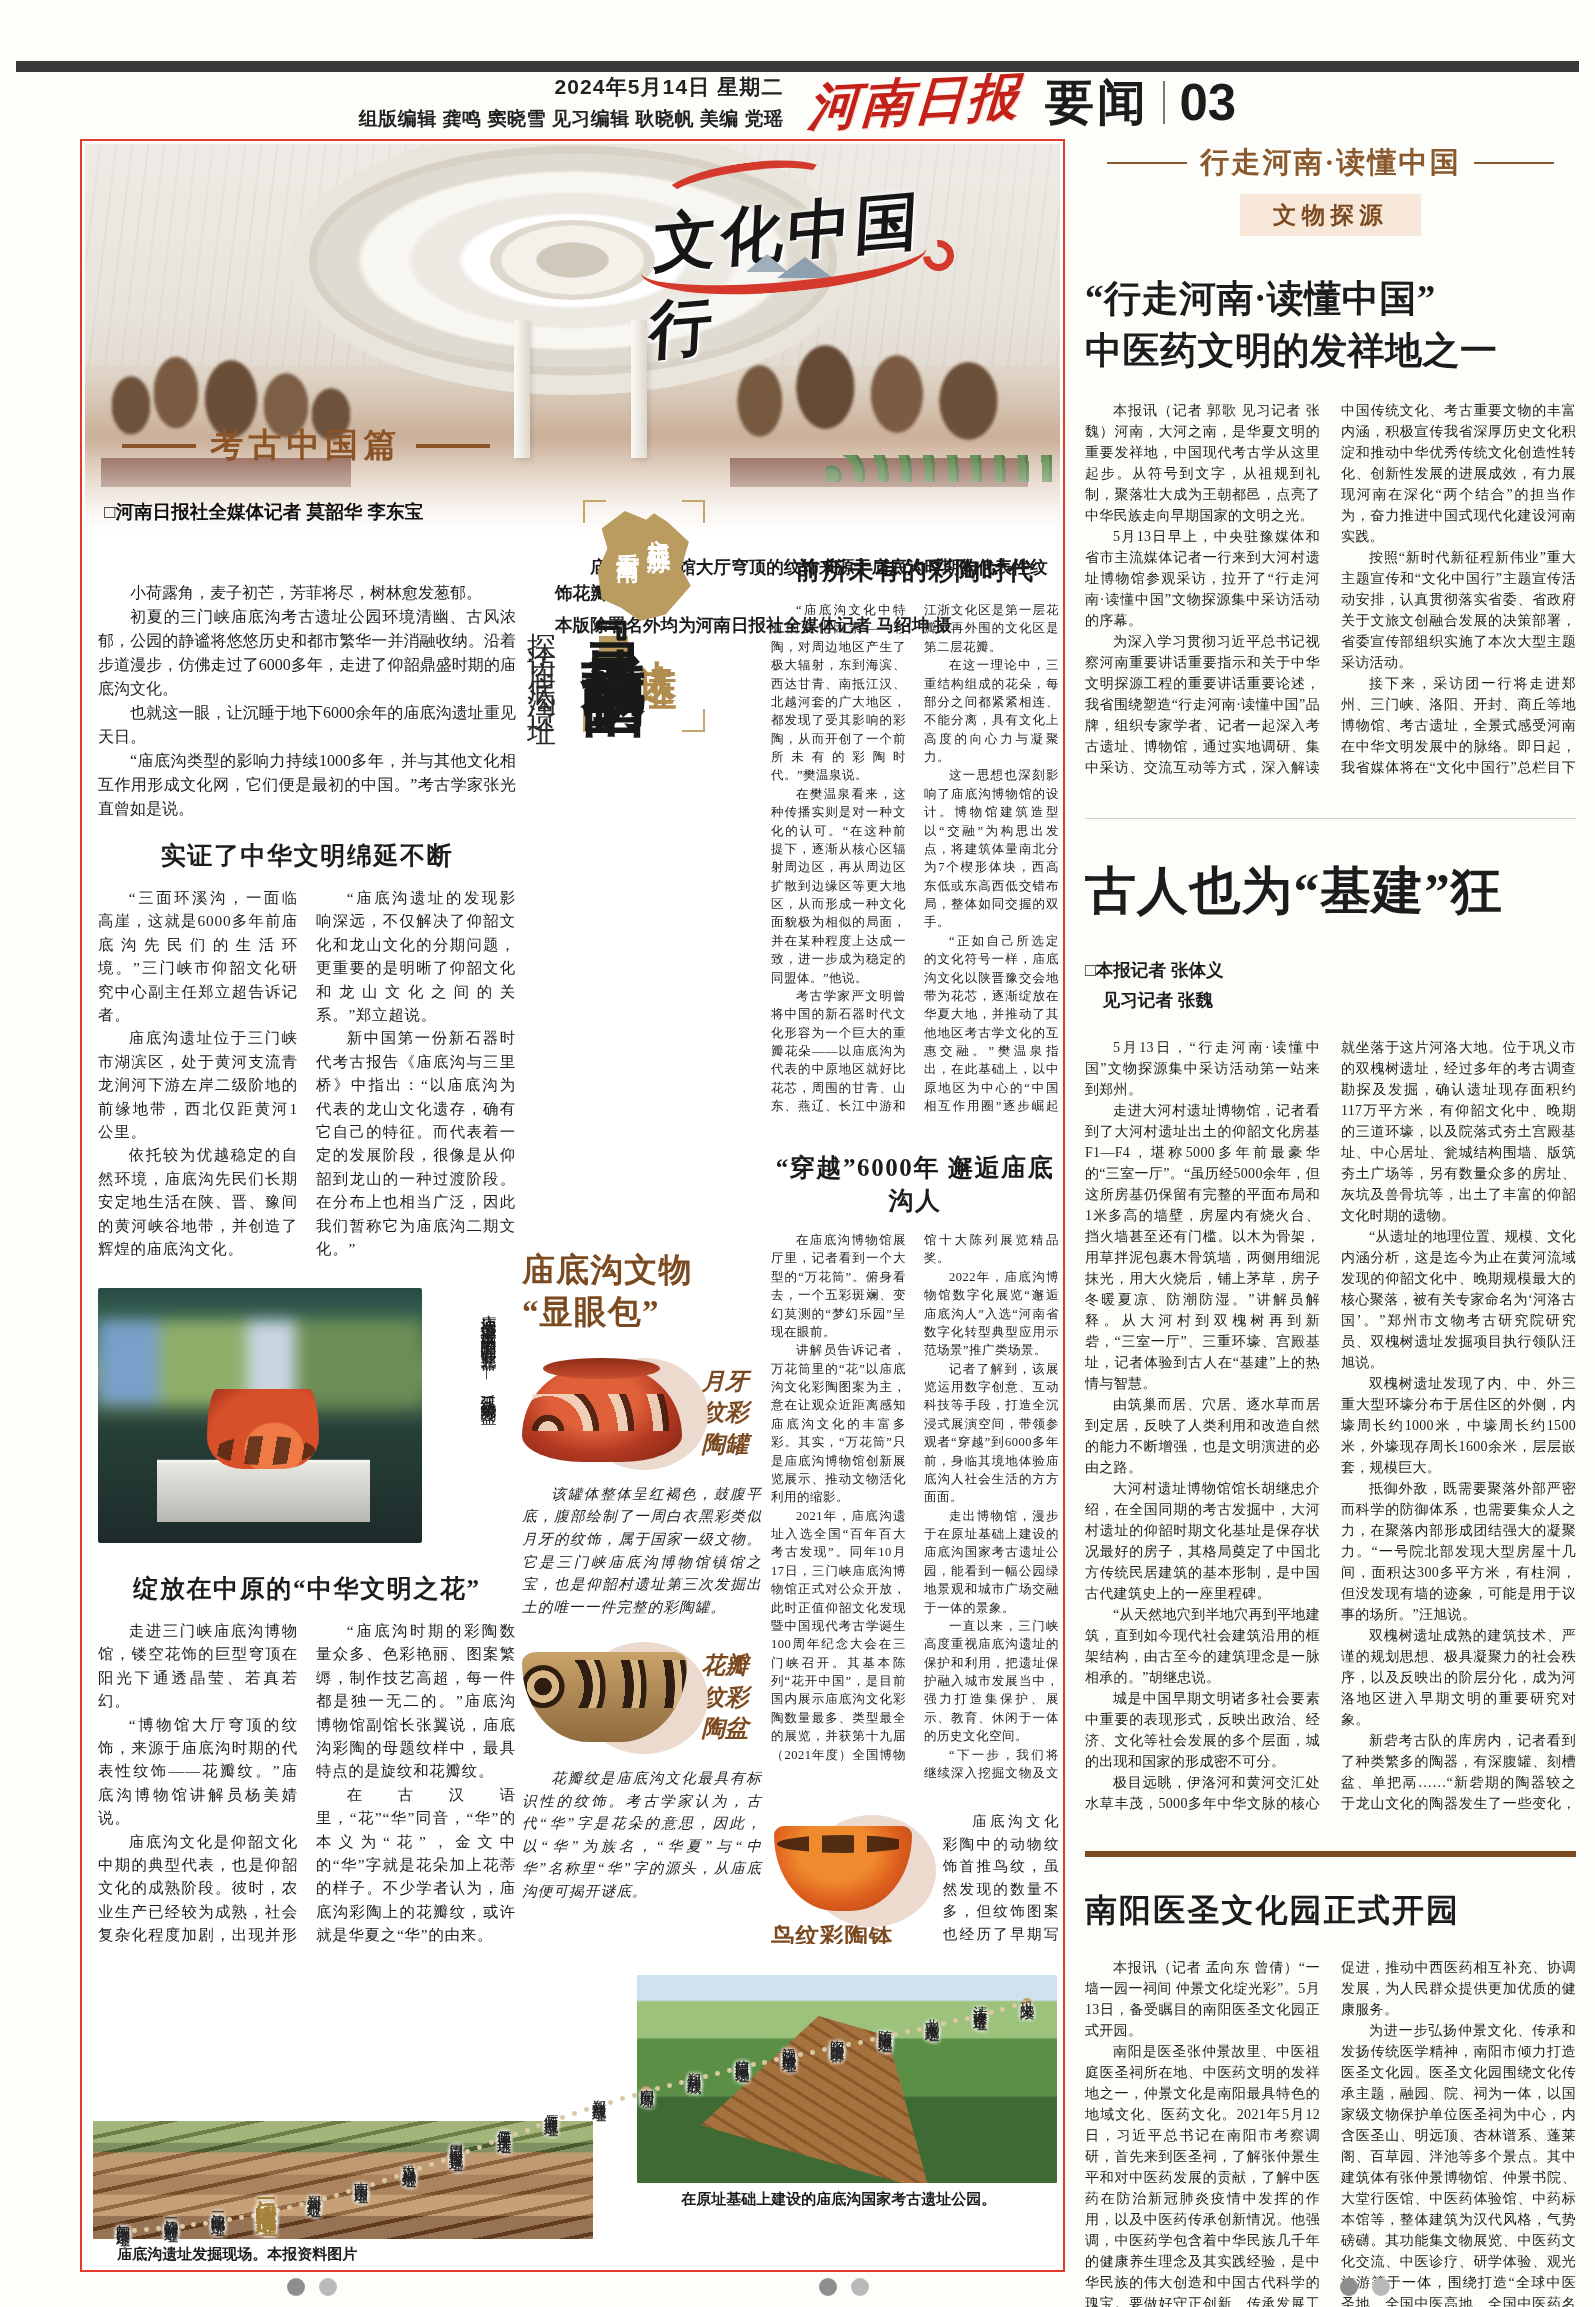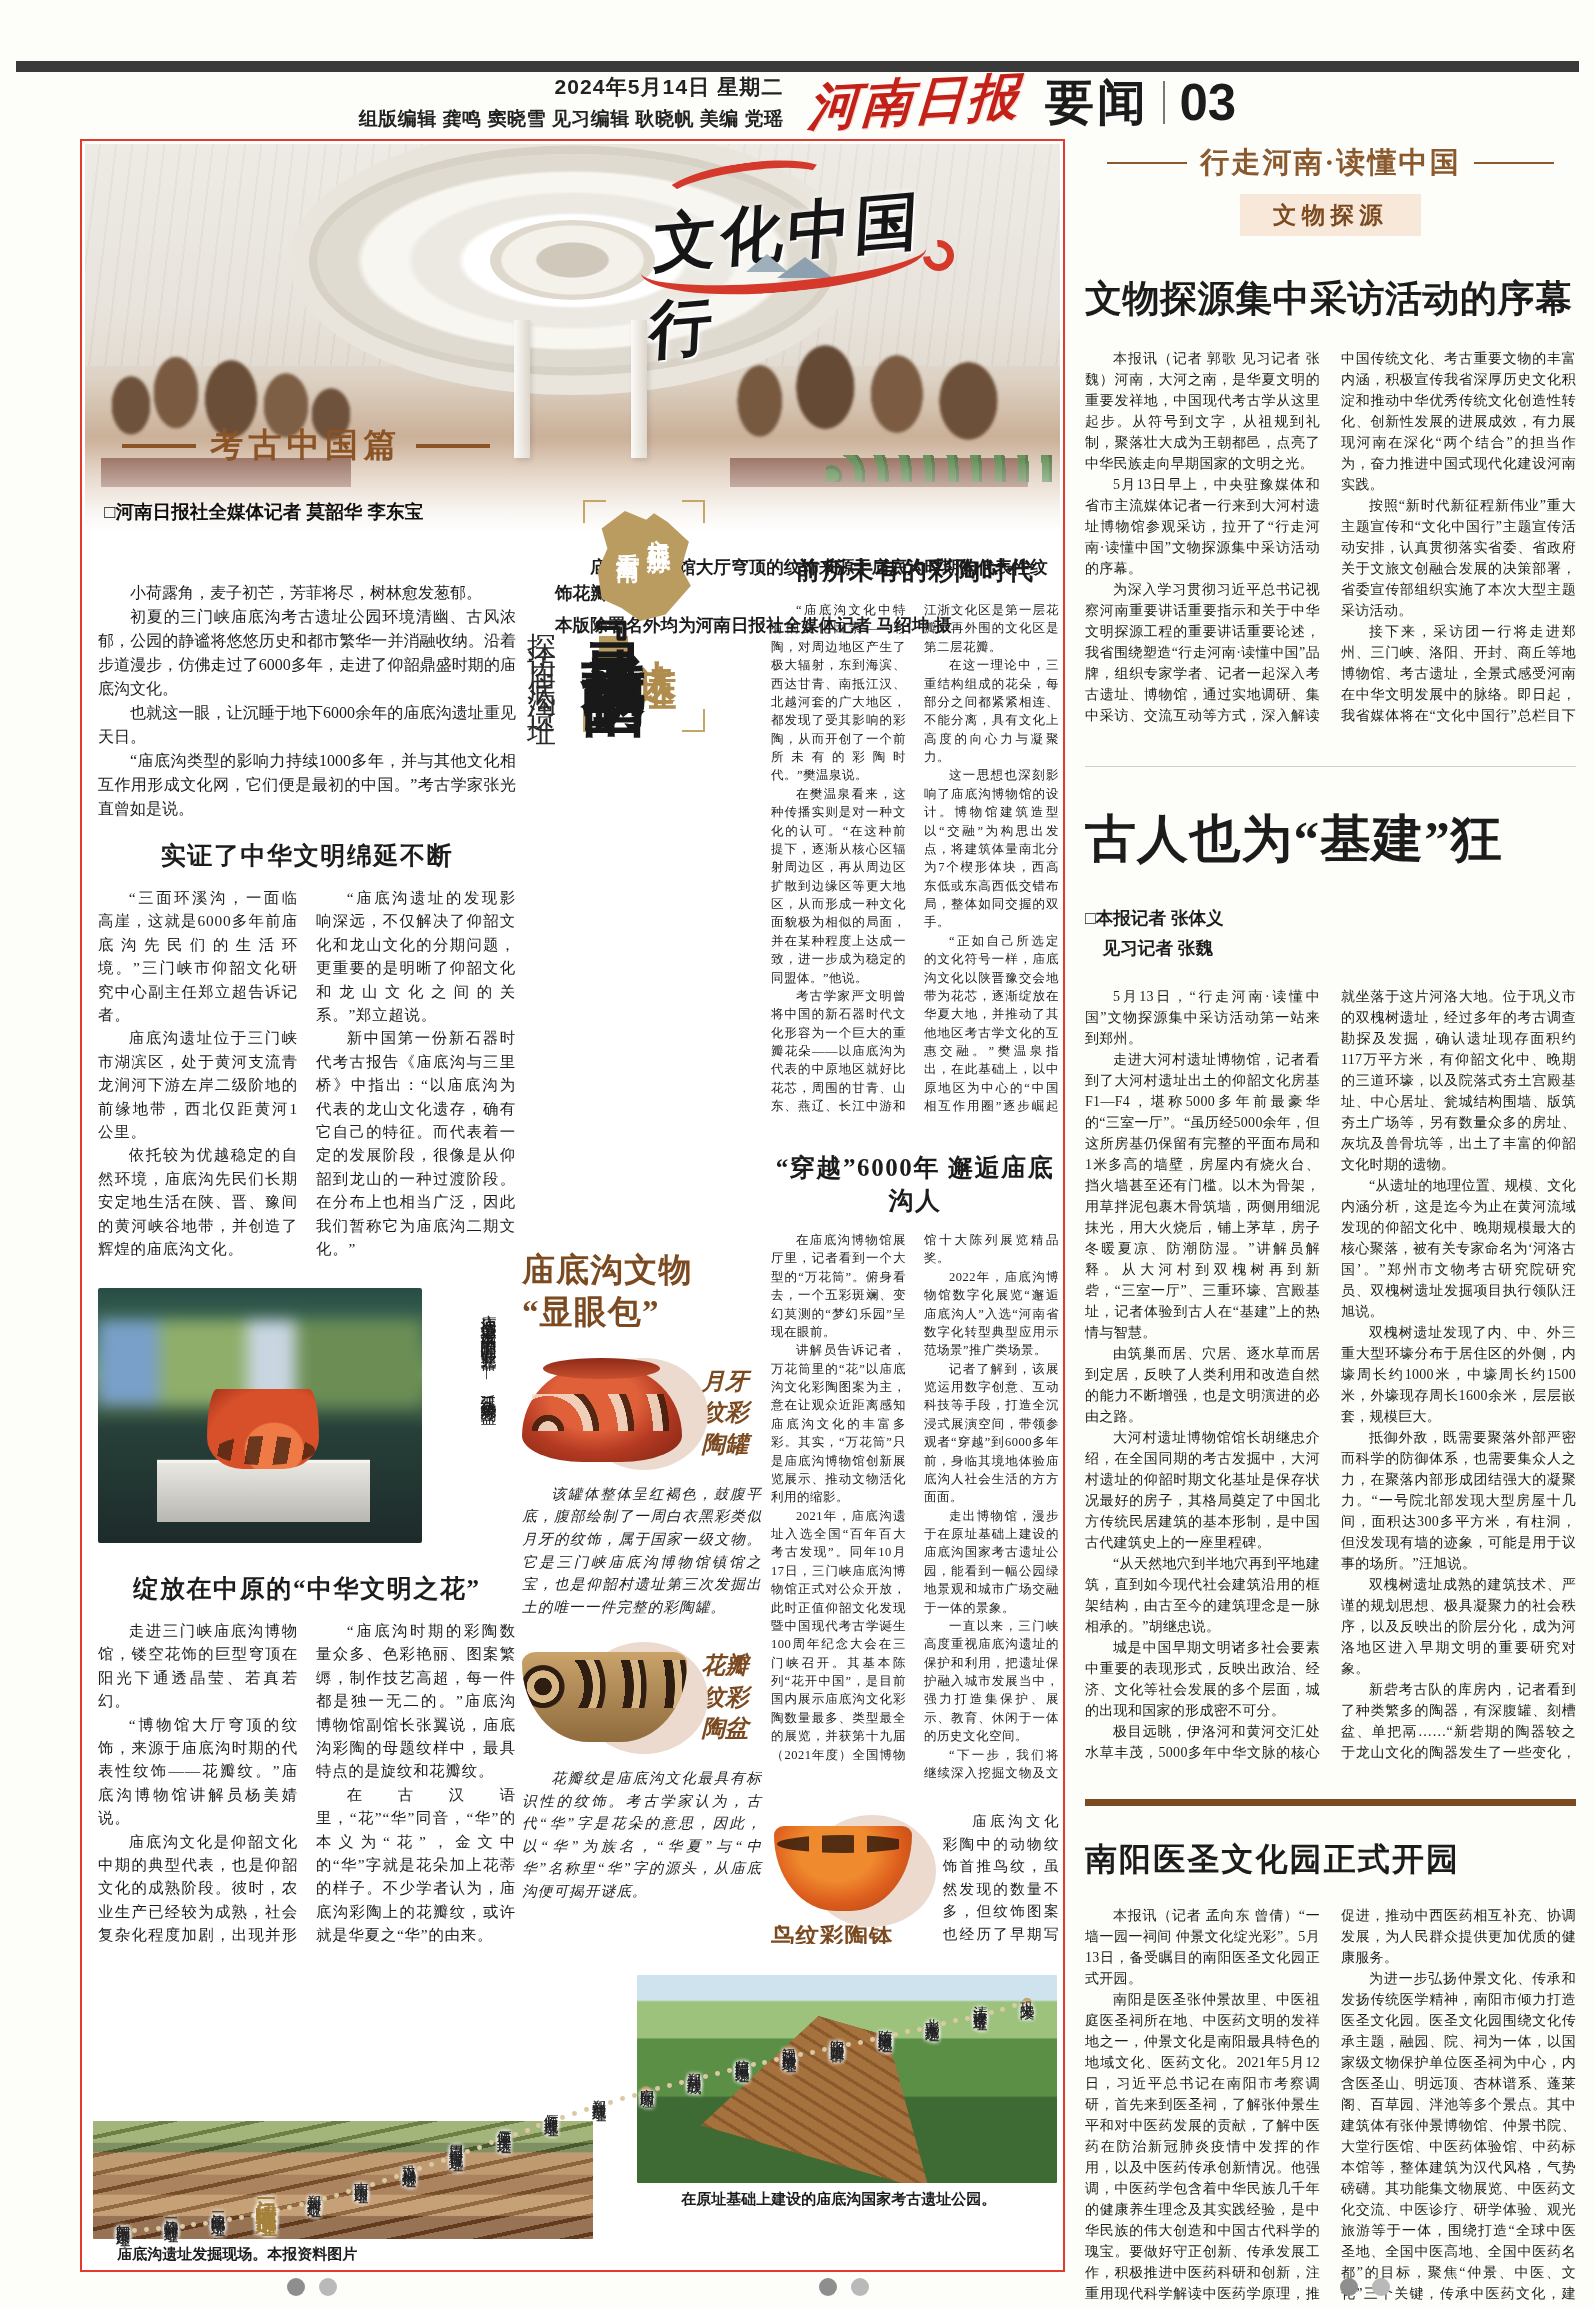--- a/index.html
+++ b/index.html
@@ -466,21 +466,22 @@
 
 <div class="rightcol" data-name="right-news-column">
   <div class="series-head" data-name="series-header">
     <span class="rule" data-name="header-rule-left"></span>
     <span class="txt" data-name="series-header-text">行走河南·读懂中国</span>
     <span class="rule" data-name="header-rule-right"></span>
   </div>
   <div class="series-badge" data-name="series-badge">文物探源</div>
 
   <div class="a1-head" data-name="article1-headline">
-    <div data-name="article1-headline-line2">文物探源集中采访活动的序幕</div>
+    <div data-name="article1-headline-line1">“行走河南·读懂中国”</div>
+    <div data-name="article1-headline-line2">中医药文明的发祥地之一</div>
   </div>
   <div class="rc-body a1-body" data-name="article1-body">
       <p data-name="news-paragraph">本报讯（记者 郭歌 见习记者 张魏）河南，大河之南，是华夏文明的重要发祥地，中国现代考古学从这里起步。从符号到文字，从祖规到礼制，聚落壮大成为王朝都邑，点亮了中华民族走向早期国家的文明之光。</p>
       <p data-name="news-paragraph">5月13日早上，中央驻豫媒体和省市主流媒体记者一行来到大河村遗址博物馆参观采访，拉开了“行走河南·读懂中国”文物探源集中采访活动的序幕。</p>
       <p data-name="news-paragraph">为深入学习贯彻习近平总书记视察河南重要讲话重要指示和关于中华文明探源工程的重要讲话重要论述，我省围绕塑造“行走河南·读懂中国”品牌，组织专家学者、记者一起深入考古遗址、博物馆，通过实地调研、集中采访、交流互动等方式，深入解读中国传统文化、考古重要文物的丰富内涵，积极宣传我省深厚历史文化积淀和推动中华优秀传统文化创造性转化、创新性发展的进展成效，有力展现河南在深化“两个结合”的担当作为，奋力推进中国式现代化建设河南实践。</p>
       <p data-name="news-paragraph">按照“新时代新征程新伟业”重大主题宣传和“文化中国行”主题宣传活动安排，认真贯彻落实省委、省政府关于文旅文创融合发展的决策部署，省委宣传部组织实施了本次大型主题采访活动。</p>
       <p data-name="news-paragraph">接下来，采访团一行将走进郑州、三门峡、洛阳、开封、商丘等地博物馆、考古遗址，全景式感受河南在中华文明发展中的脉络。即日起，我省媒体将在“文化中国行”总栏目下开设“‘行走河南·读懂中国’文物探源”子栏目，集中推出采访活动相关报道。②6</p>
     </div>
 
   <div class="divider" data-name="article-divider"></div>

